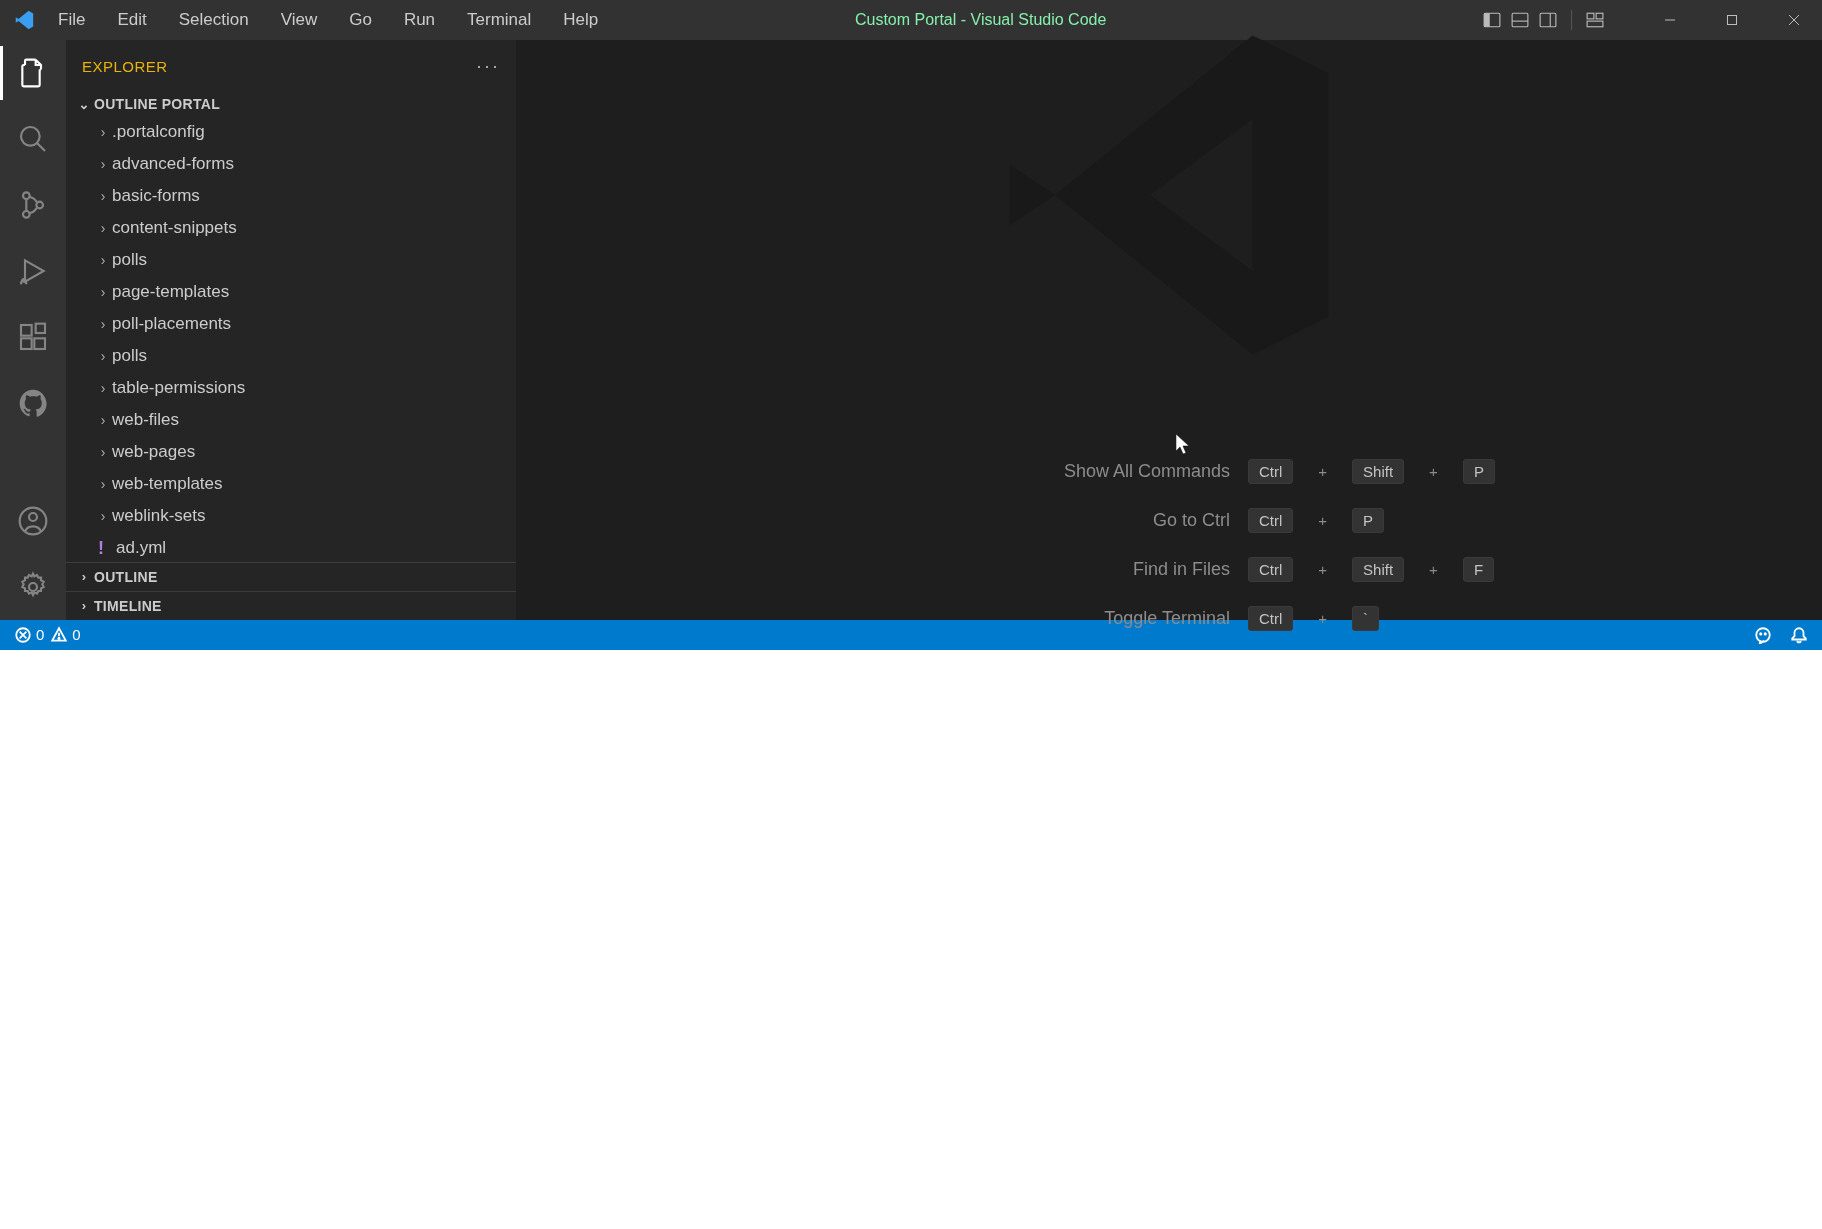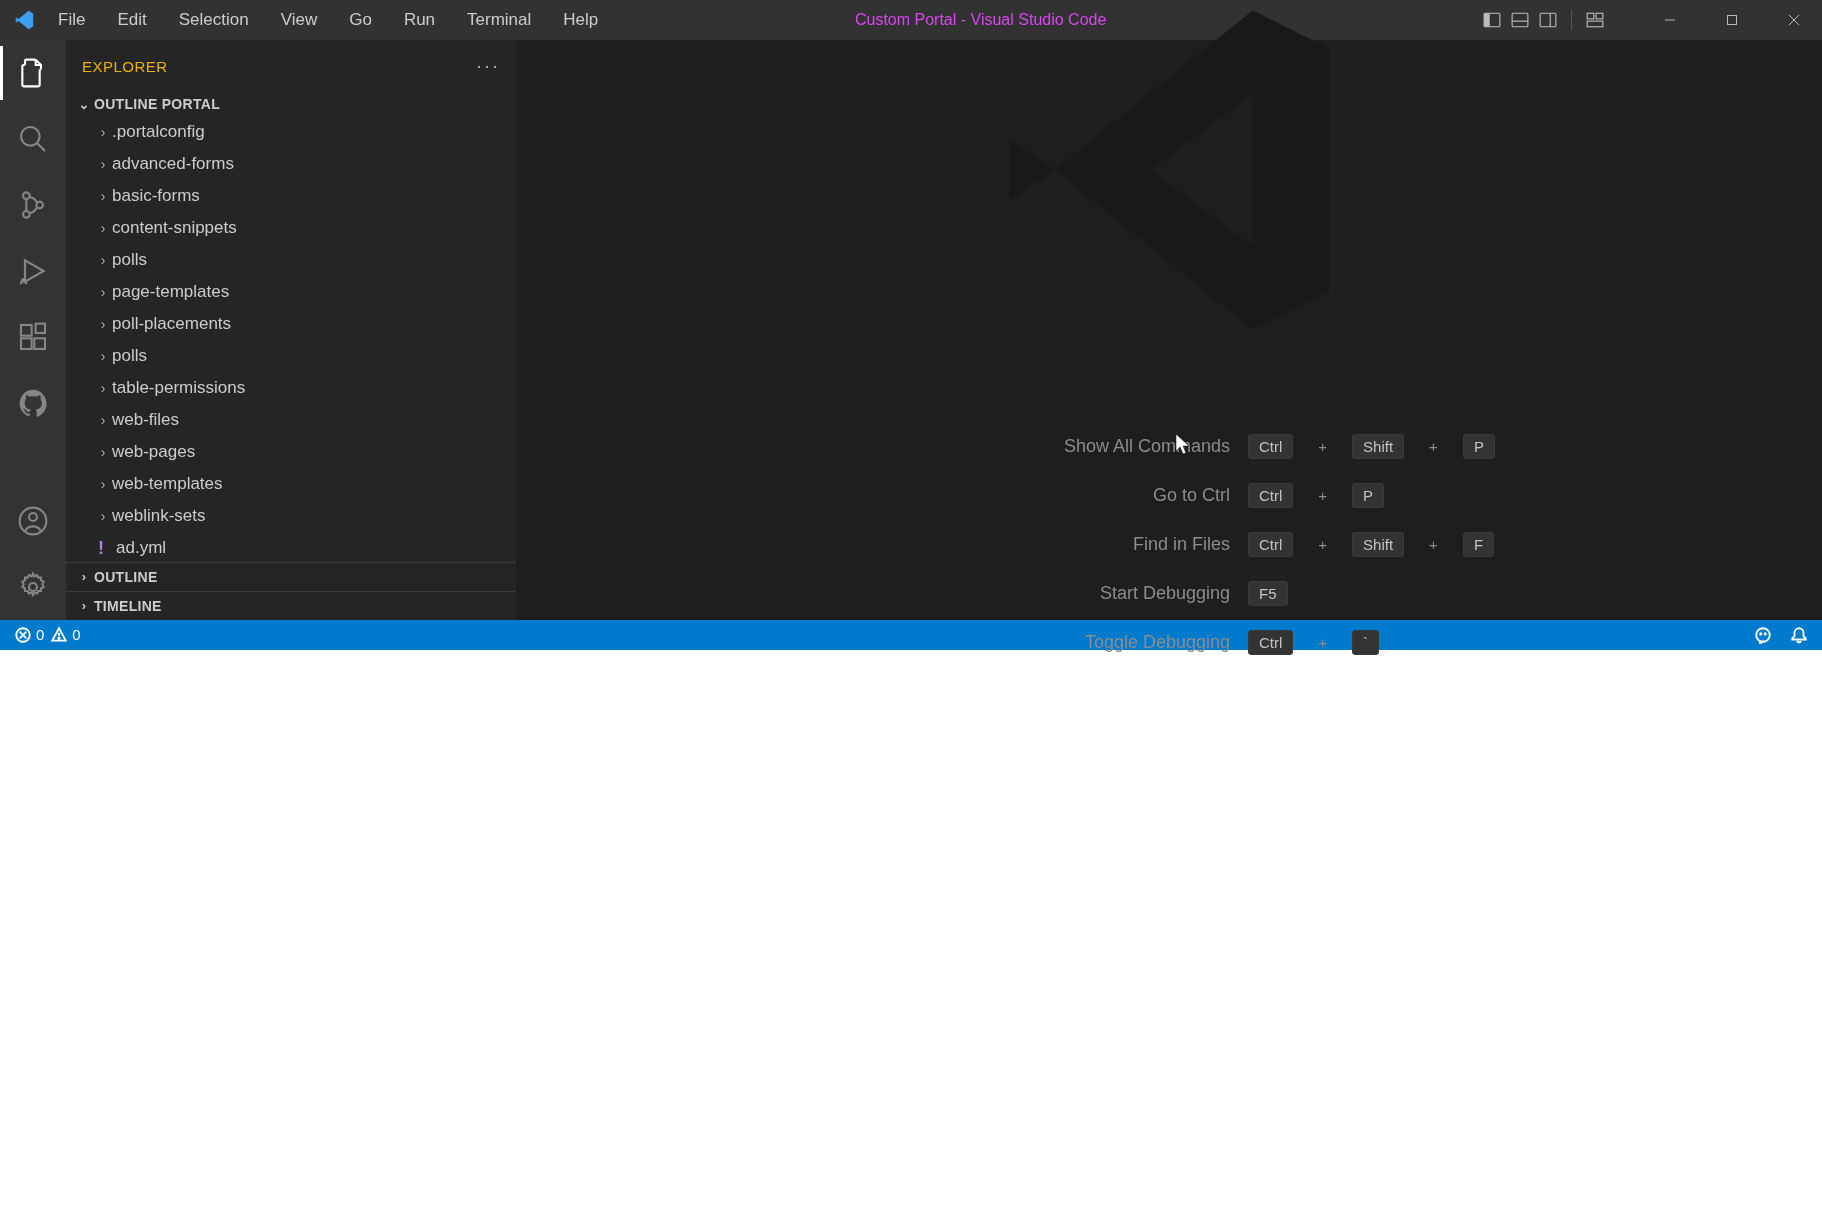--- a/index.html
+++ b/index.html
@@ -29,21 +29,21 @@
   font-size: 17px;
   color: #cccccc;
   height: 40px;
   display: flex;
   align-items: center;
 }
 .titlebar .title {
   flex: 1;
   text-align: center;
   font-size: 16px;
-  color: #d946ef;
+  color: #86efac;
   margin-left: -130px;
 }
 .titlebar .window-controls { display: flex; align-items: center; gap: 6px; margin-right: 0; }
 .titlebar .wc-icon { width: 22px; height: 22px; display:flex; align-items:center; justify-content:center; color:#bbbbbb; }
 .titlebar .wc-sep { width: 1px; height: 20px; background: #555; margin: 0 6px; }
 .titlebar .sys-btn { width: 56px; height: 40px; display:flex; align-items:center; justify-content:center; color:#bbbbbb; }
 
 
 .main { flex: 1; display: flex; min-height: 0; }
 
@@ -436,27 +436,21 @@
             <div class="sc-label">Find in Files</div>
             <div class="keys">
               <span class="key">Ctrl</span>
               <span class="plus">+</span>
               <span class="key">Shift</span>
               <span class="plus">+</span>
               <span class="key">F</span>
             </div>
           </div>
           <div class="shortcut-row">
-            <div class="sc-label">Start Debugging</div>
-            <div class="keys">
-              <span class="key">F5</span>
-            </div>
-          </div>
-          <div class="shortcut-row">
-            <div class="sc-label">Toggle Debugging</div>
+            <div class="sc-label">Toggle Terminal</div>
             <div class="keys">
               <span class="key">Ctrl</span>
               <span class="plus">+</span>
               <span class="key">`</span>
             </div>
           </div>
         </div>
     </div>
     <div class="cursor-pointer">
       <svg viewBox="0 0 15 22">

